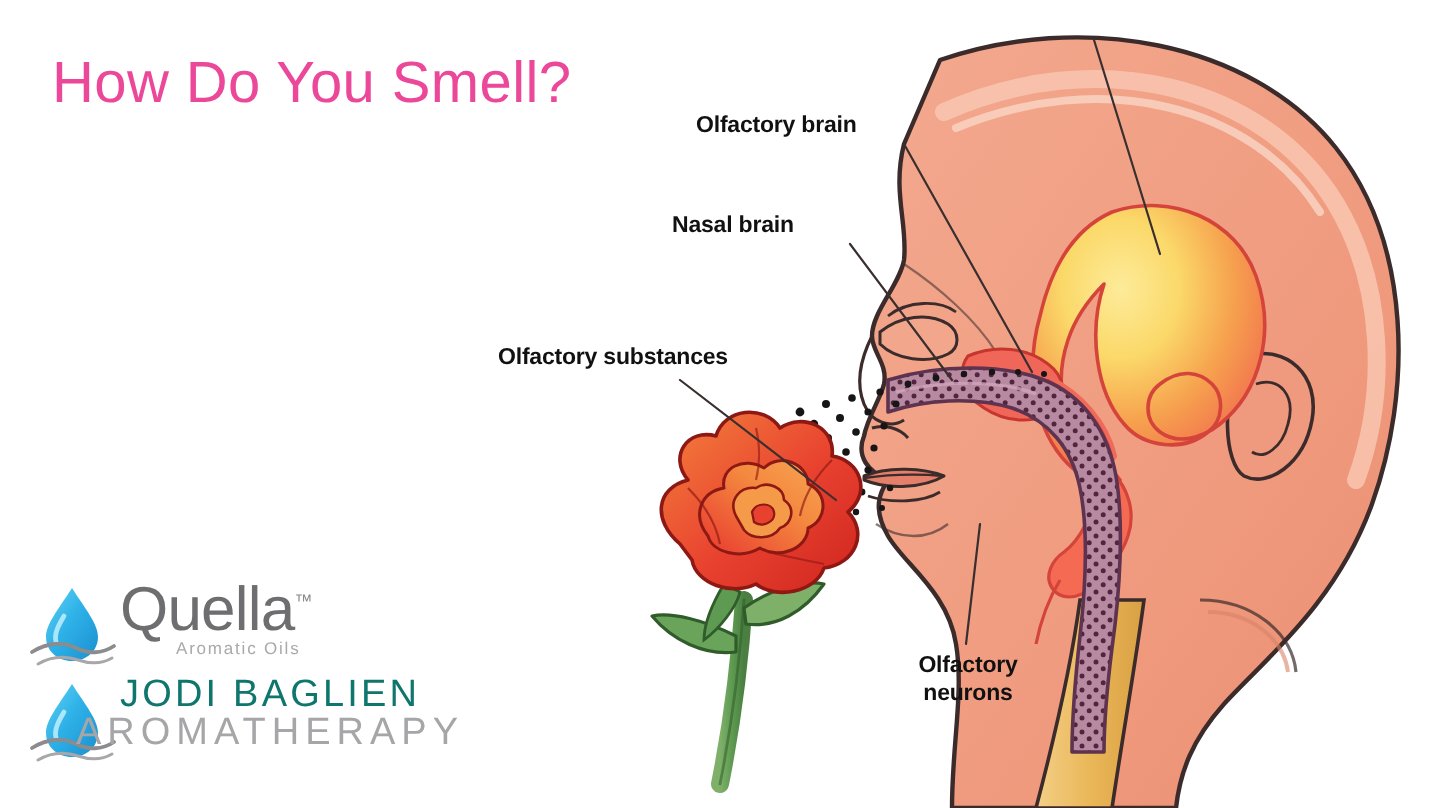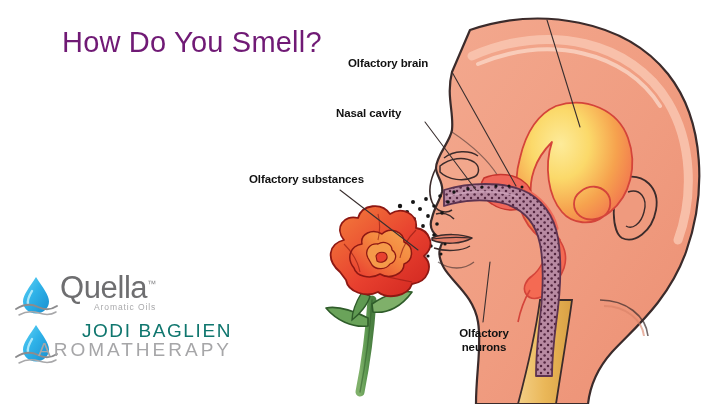--- a/index.html
+++ b/index.html
@@ -23,24 +23,23 @@
     width: 720px;
     height: 404px;
   }
   .title {
     position: absolute;
     left: 26px;
     top: 26px;
     font-family: "Liberation Sans", sans-serif;
     font-size: 29px;
     font-weight: 400;
-    color: #701a75;
+    color: #ec4899;
     letter-spacing: 0.2px;
     white-space: nowrap;
-    margin-left: 36px;
   }
   .anno {
     position: absolute;
     font-family: "Liberation Sans", sans-serif;
     font-size: 11.5px;
     font-weight: bold;
     color: #111111;
     white-space: nowrap;
     letter-spacing: -0.1px;
   }
@@ -53,24 +52,23 @@
   #anno-limbic   { left: 433px; top: 3px; }
   #anno-bulb     { left: 348px; top: 57px; }
   #anno-nasal    { left: 336px; top: 107px; }
   #anno-aromatic { left: 249px; top: 173px; }
   #anno-neurons  { left: 443px; top: 327px; }
 
   
   .logo-wrap {
     position: absolute;
     left: 12px;
-    top: 271px;
+    top: 288px;
     width: 270px;
     height: 108px;
-    text-align: right;
   }
   .logo-row { position: absolute; left: 0; }
   #logo-quella { top: 0px; }
   #logo-jodi   { top: 48px; }
 
   .drop-holder {
     position: absolute;
     left: 0; top: 0;
     width: 48px; height: 48px;
   }
@@ -330,21 +328,21 @@
       <line x1="340" y1="190" x2="418" y2="250"></line>
       <line x1="483" y1="322" x2="490" y2="262"></line>
     </g>
   </svg>
 
   <div class="title">How Do You Smell?</div>
 
 
   <div class="anno" id="anno-bulb">Olfactory brain</div>
 
-  <div class="anno" id="anno-nasal">Nasal cavity</div>
+  <div class="anno" id="anno-nasal">Nasal brain</div>
 
   <div class="anno" id="anno-aromatic">Olfactory substances</div>
 
   <div class="anno two-line" id="anno-neurons">Olfactory neurons</div>
 
   <div class="logo-wrap">
 
     <div class="logo-row" id="logo-quella">
       <div class="drop-holder">
         <svg viewBox="0 0 48 48" width="48" height="48">

